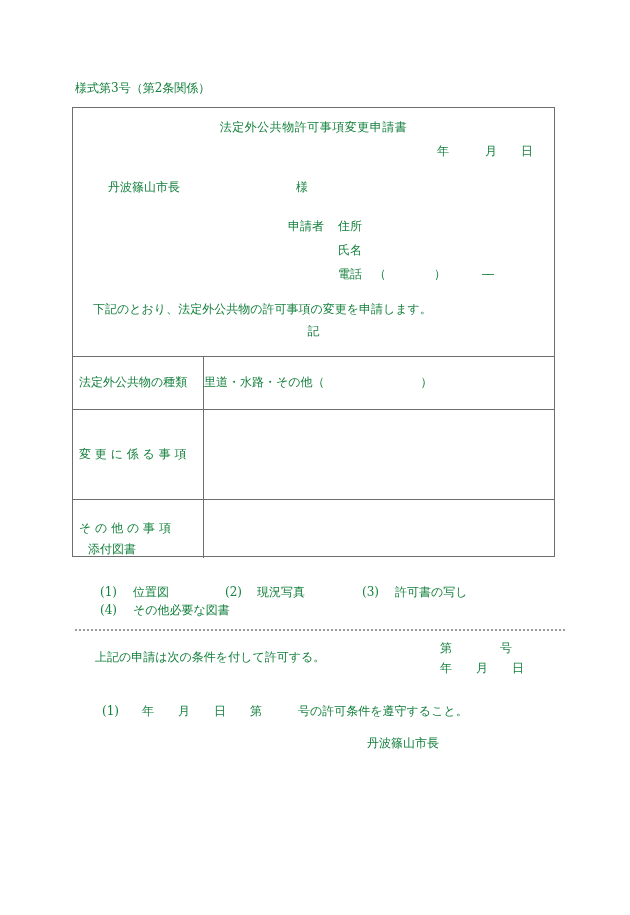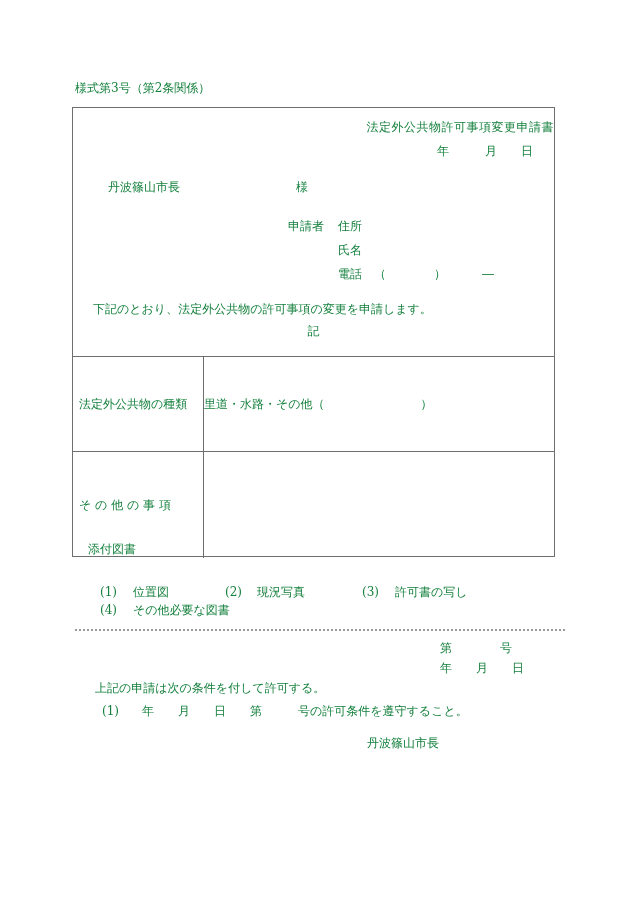--- a/index.html
+++ b/index.html
@@ -22,21 +22,21 @@
   
   .main-box {
     position: absolute;
     left: 72px; top: 107px;
     width: 483px; height: 450px;
     border: 1px solid #6e6e6e;
     box-sizing: border-box;
   }
   .box-title {
     position: absolute; top: 12px; left: 0; width: 100%;
-    text-align: right; letter-spacing: 0.5px; white-space: pre;
+    text-align: center; letter-spacing: 0.5px; white-space: pre;
   }
   .box-date      { left: 364px; top: 36px; }
   .addressee     { left: 35px;  top: 72px; }
   .honorific     { left: 223px; top: 72px; }
   .applicant-label   { left: 215px; top: 111px; }
   .applicant-address { left: 265px; top: 111px; }
   .applicant-name    { left: 265px; top: 135px; }
   .applicant-phone   { left: 265px; top: 159px; }
   .statement     { left: 20px; top: 194px; }
   .record-marker { position: absolute; top: 216px; left: 0; width: 100%; text-align: center; }
@@ -81,21 +81,21 @@
 
   
   .dotted-divider {
     position: absolute; left: 75px; top: 629px; width: 490px; height: 0;
     border-top: 2px dotted #9a9a9a;
   }
 
   
   .permit-number { left: 440px; top: 641px; }
   .permit-date   { left: 440px; top: 661px; }
-  .approval-statement { left: 95px;  top: 681px; }
+  .approval-statement { left: 95px;  top: 650px; }
   .condition-num  { left: 102px; top: 704px; }
   .condition-text { left: 142px; top: 704px; }
   .signer        { left: 367px; top: 736px; }
 </style>
 </head>
 <body>
 
 <div class="page">
 
   <div class="abs form-number">様式第3号（第2条関係）</div>
@@ -116,20 +116,24 @@
 
     <div class="abs statement">下記のとおり、法定外公共物の許可事項の変更を申請します。</div>
 
     <div class="record-marker">記</div>
 
     <table class="form-table">
       <tbody>
       <tr class="row-type">
         <th>法定外公共物の種類</th>
         <td class="cell-indent-sm">里道・水路・その他（　　　　　　　　）</td>
+      </tr>
+      <tr class="row-change">
+        <th>変 更 に 係 る 事 項</th>
+        <td class="cell-indent-sm"></td>
       </tr>
       <tr class="row-other">
         <th>そ の 他 の 事 項</th>
         <td class="cell-indent-sm"></td>
       </tr>
     </tbody>
       </table>
 
   </div>
 

